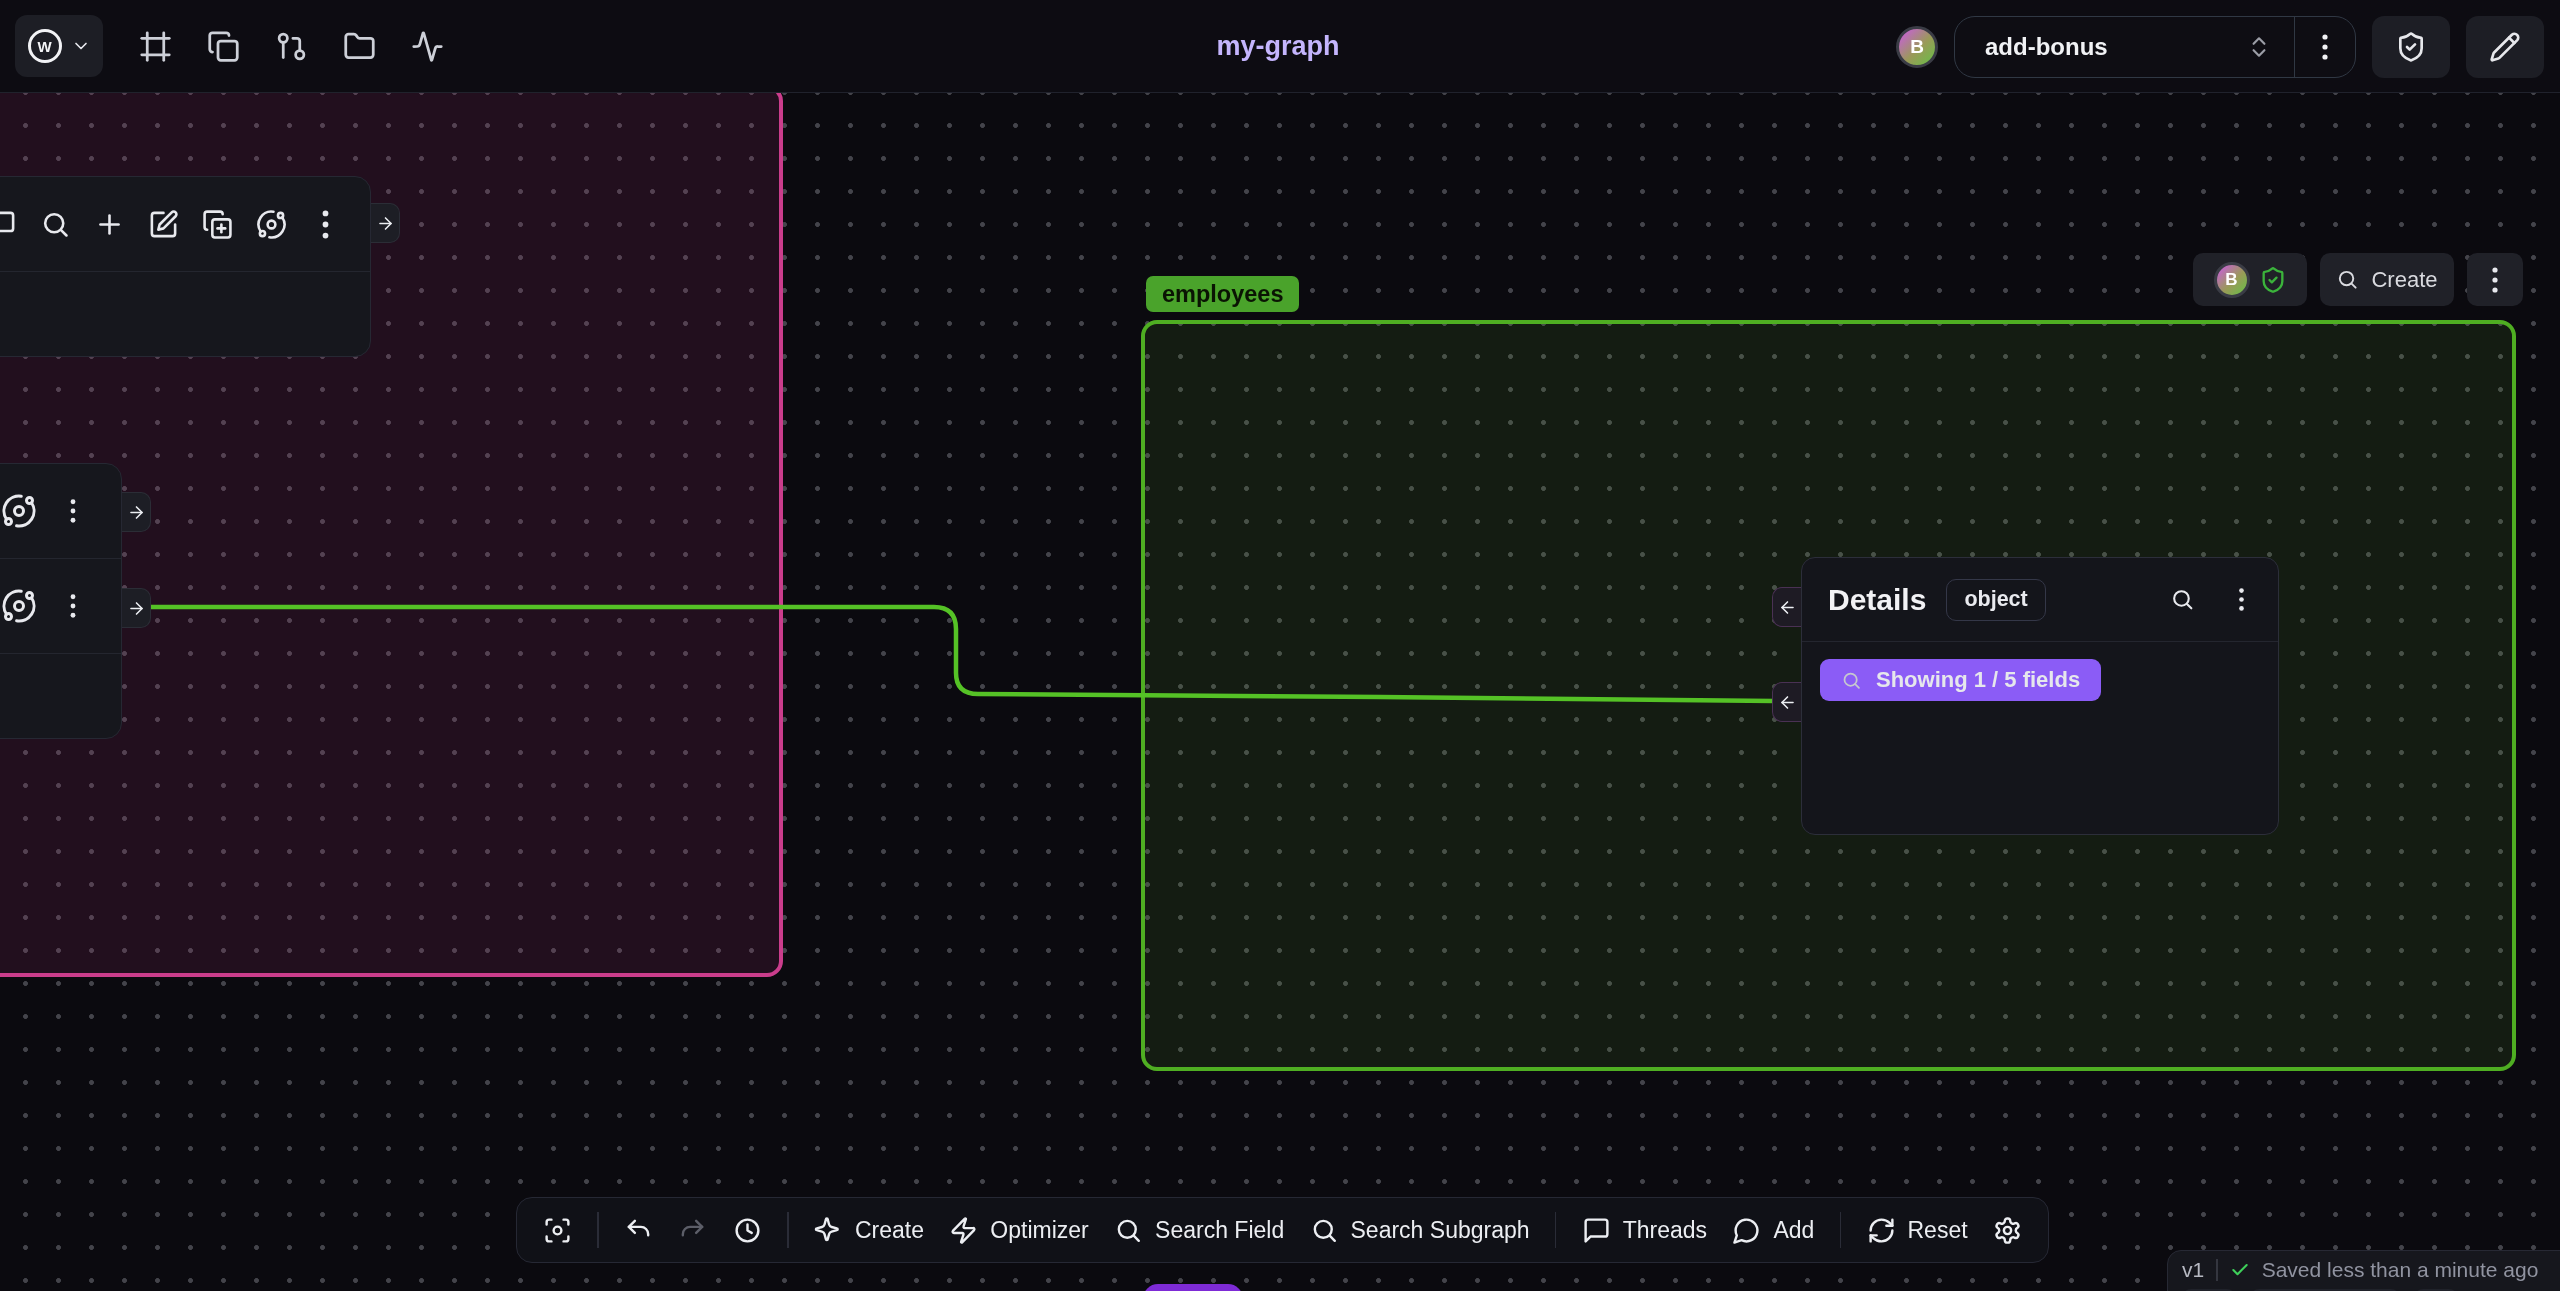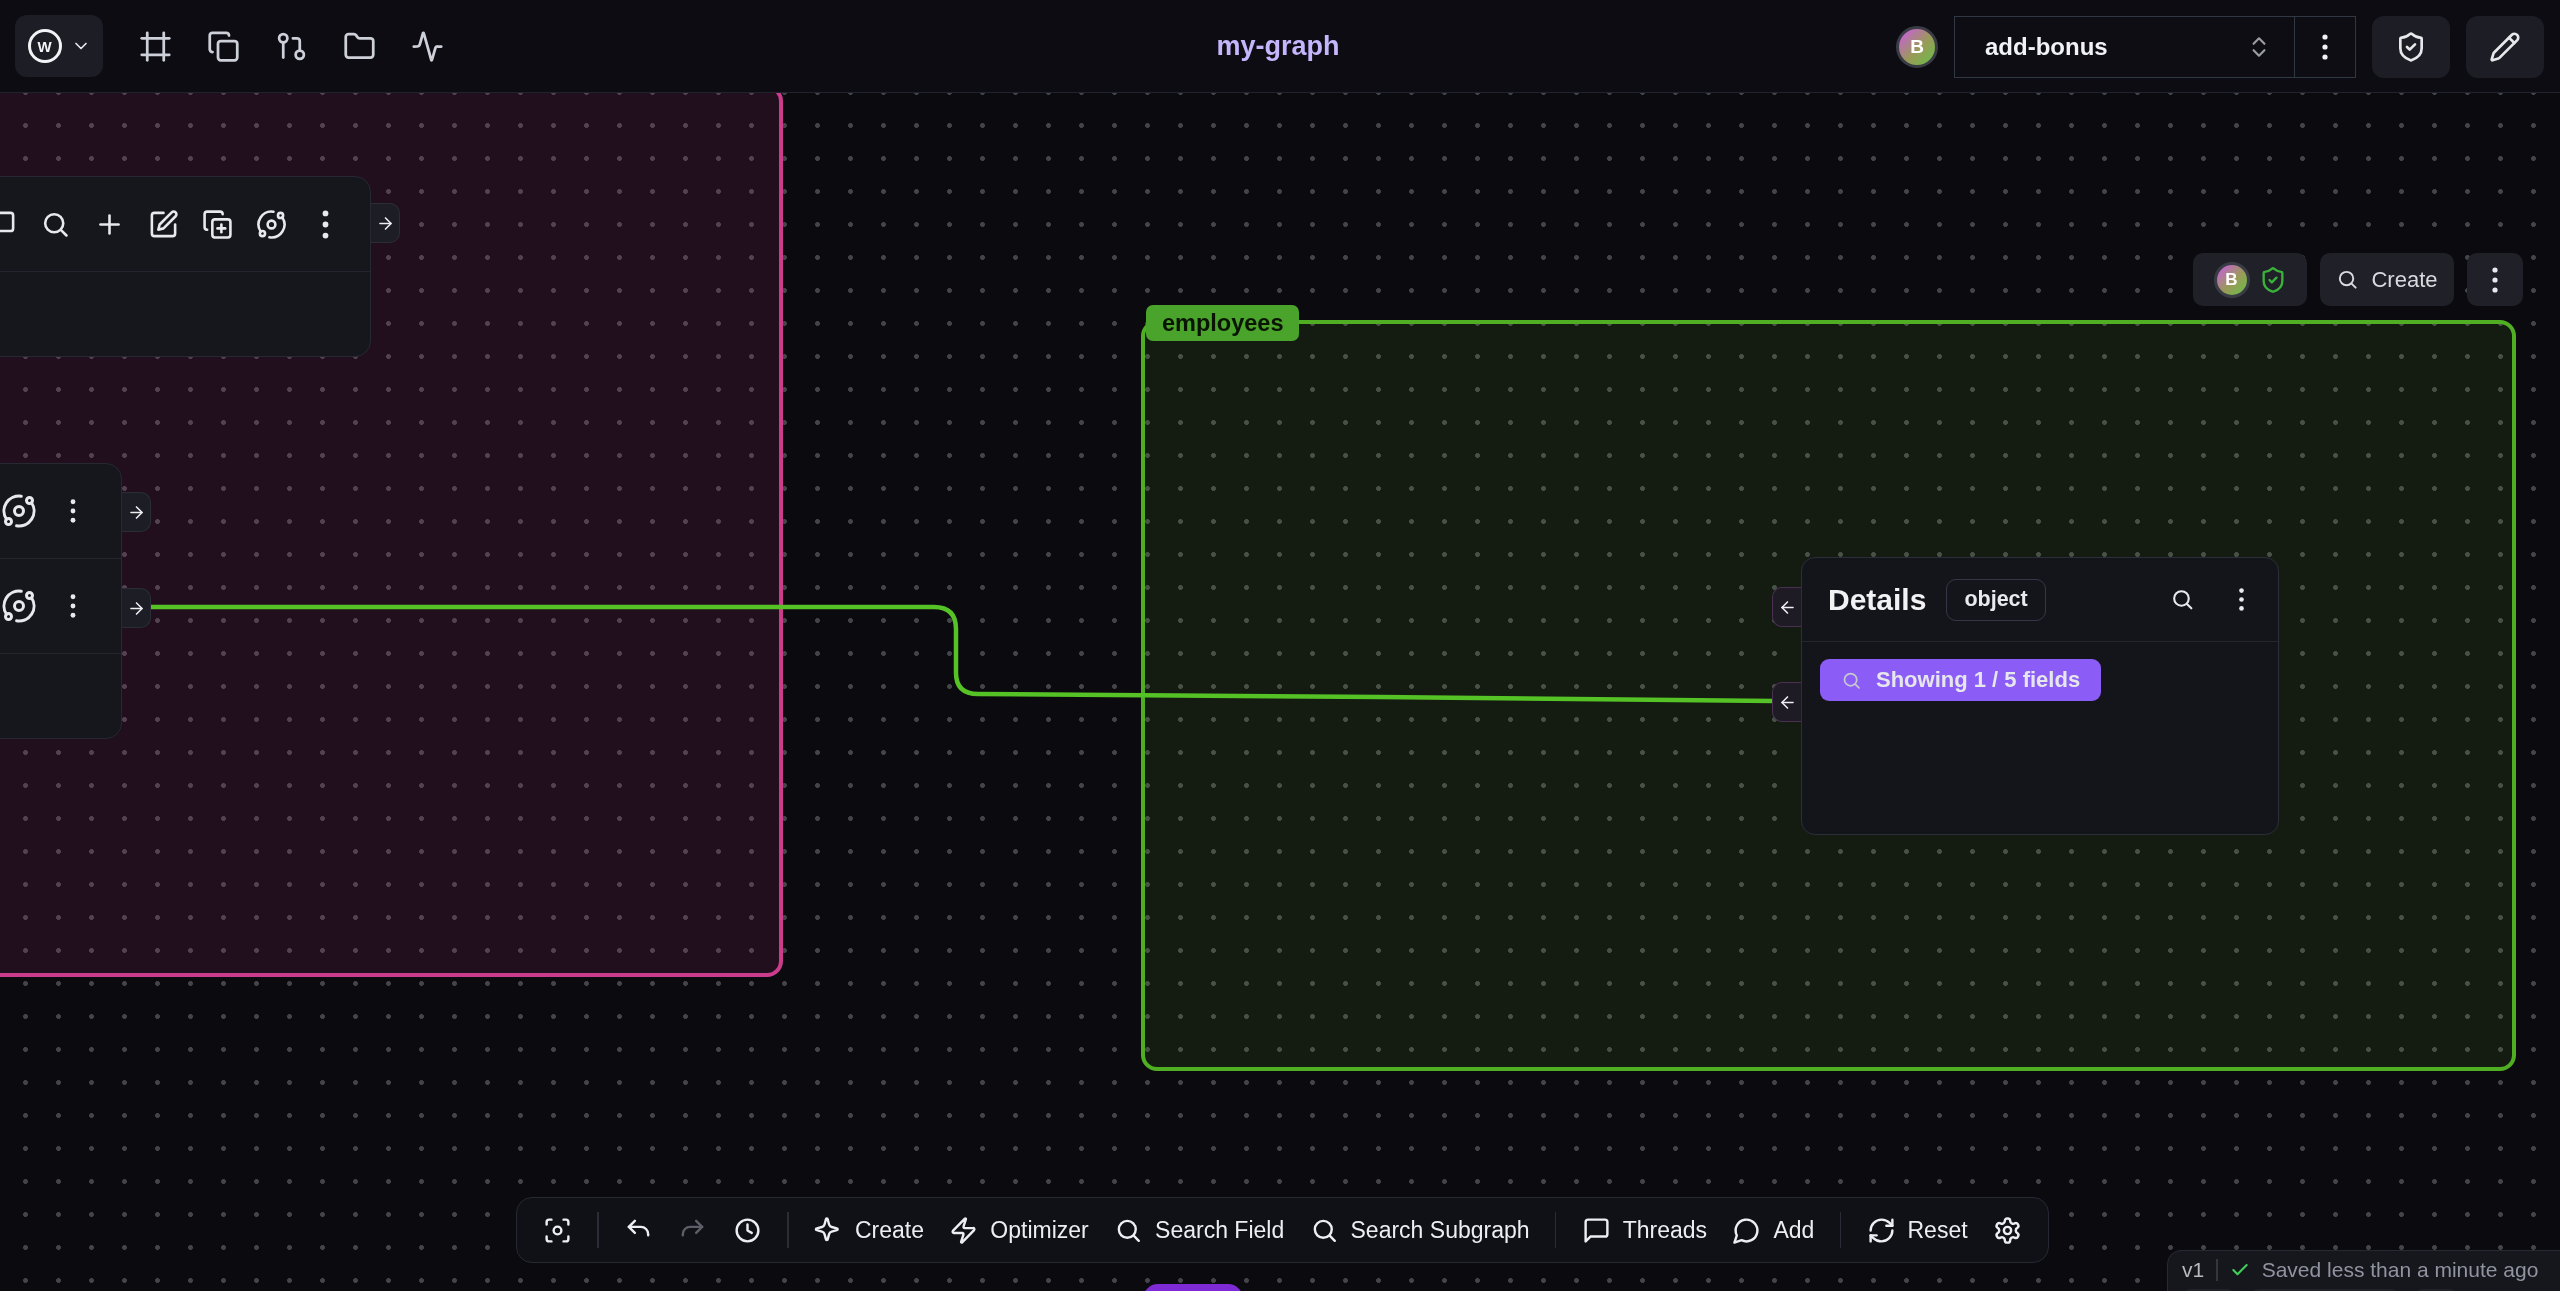--- a/index.html
+++ b/index.html
@@ -42,21 +42,21 @@
   .avatar {
     border-radius:50%;
     background:linear-gradient(135deg,#c06ac2 15%,#9a9a58 55%,#71b84a 90%);
     border:3px solid #3a3c45;
     display:flex; align-items:center; justify-content:center;
     color:#ffffff; font-weight:bold;
   }
   .avatar.lg { width:42px; height:42px; font-size:19px; }
   .avatar.sm { width:36px; height:36px; font-size:17px; }
   .wf-select {
-    width:402px; height:62px; border:1.5px solid #303844; border-radius:0;
+    width:402px; height:62px; border:1.5px solid #303844; border-radius:21px;
     display:flex; align-items:center; background:#0e0d13;
   }
   .wf-name { flex:1; padding-left:30px; font-size:24px; font-weight:600; color:#f1f2f5; }
   .wf-chevrons { color:#9b9da6; margin-right:22px; }
   .wf-chevrons svg { width:26px; height:26px; }
   .wf-divider { width:1.5px; align-self:stretch; background:#303844; }
   .wf-kebab { width:60px; display:flex; align-items:center; justify-content:center; color:#f1f2f5; cursor:pointer; }
   .sq-btn {
     width:78px; height:62px; background:#1d1e25; border-radius:12px;
     display:flex; align-items:center; justify-content:center; color:#e7e8ec; cursor:pointer;
@@ -70,21 +70,21 @@
     background-image: radial-gradient(circle, rgba(198,201,214,0.30) 2.1px, transparent 2.8px);
     background-size: 33px 33px; background-position: 9px 16px;
   }
   .region { position:absolute; border-radius:16px; }
   .region.pink { left:-60px; top:-8px; width:843px; height:892px; border:4px solid #cb3d8c; background:rgba(203,61,140,0.12); z-index:1; }
   .region.green { left:1141px; top:227px; width:1375px; height:751px; border:4px solid #4fae22; background:rgba(104,197,47,0.10); z-index:1; }
   .region-label {
     position:absolute; left:1146px; top:183px; height:36px; z-index:2;
     background:#4aa32b; border-radius:7px; padding:0 16px;
     display:flex; align-items:center;
-    font-size:23.5px; font-weight:bold; color:#0a1403; cursor:pointer;margin-top:29px;
+    font-size:23.5px; font-weight:bold; color:#0a1403; cursor:pointer;
   }
   .wire-layer { position:absolute; inset:0; z-index:3; pointer-events:none; }
 
   
   .panel { position:absolute; background:#16171d; border:1.5px solid #262833; border-radius:16px; z-index:5; }
   .toolbar-panel { left:-36px; top:83px; width:407px; height:181px; }
   .toolbar-row { height:95px; display:flex; align-items:center; padding-left:9px; border-bottom:1px solid #24262f; }
   .toolbar-row .tb-ic { width:54px; height:54px; display:flex; align-items:center; justify-content:center; color:#e8e9ee; cursor:pointer; }
   .toolbar-row .tb-ic svg { width:31px; height:31px; }
 

